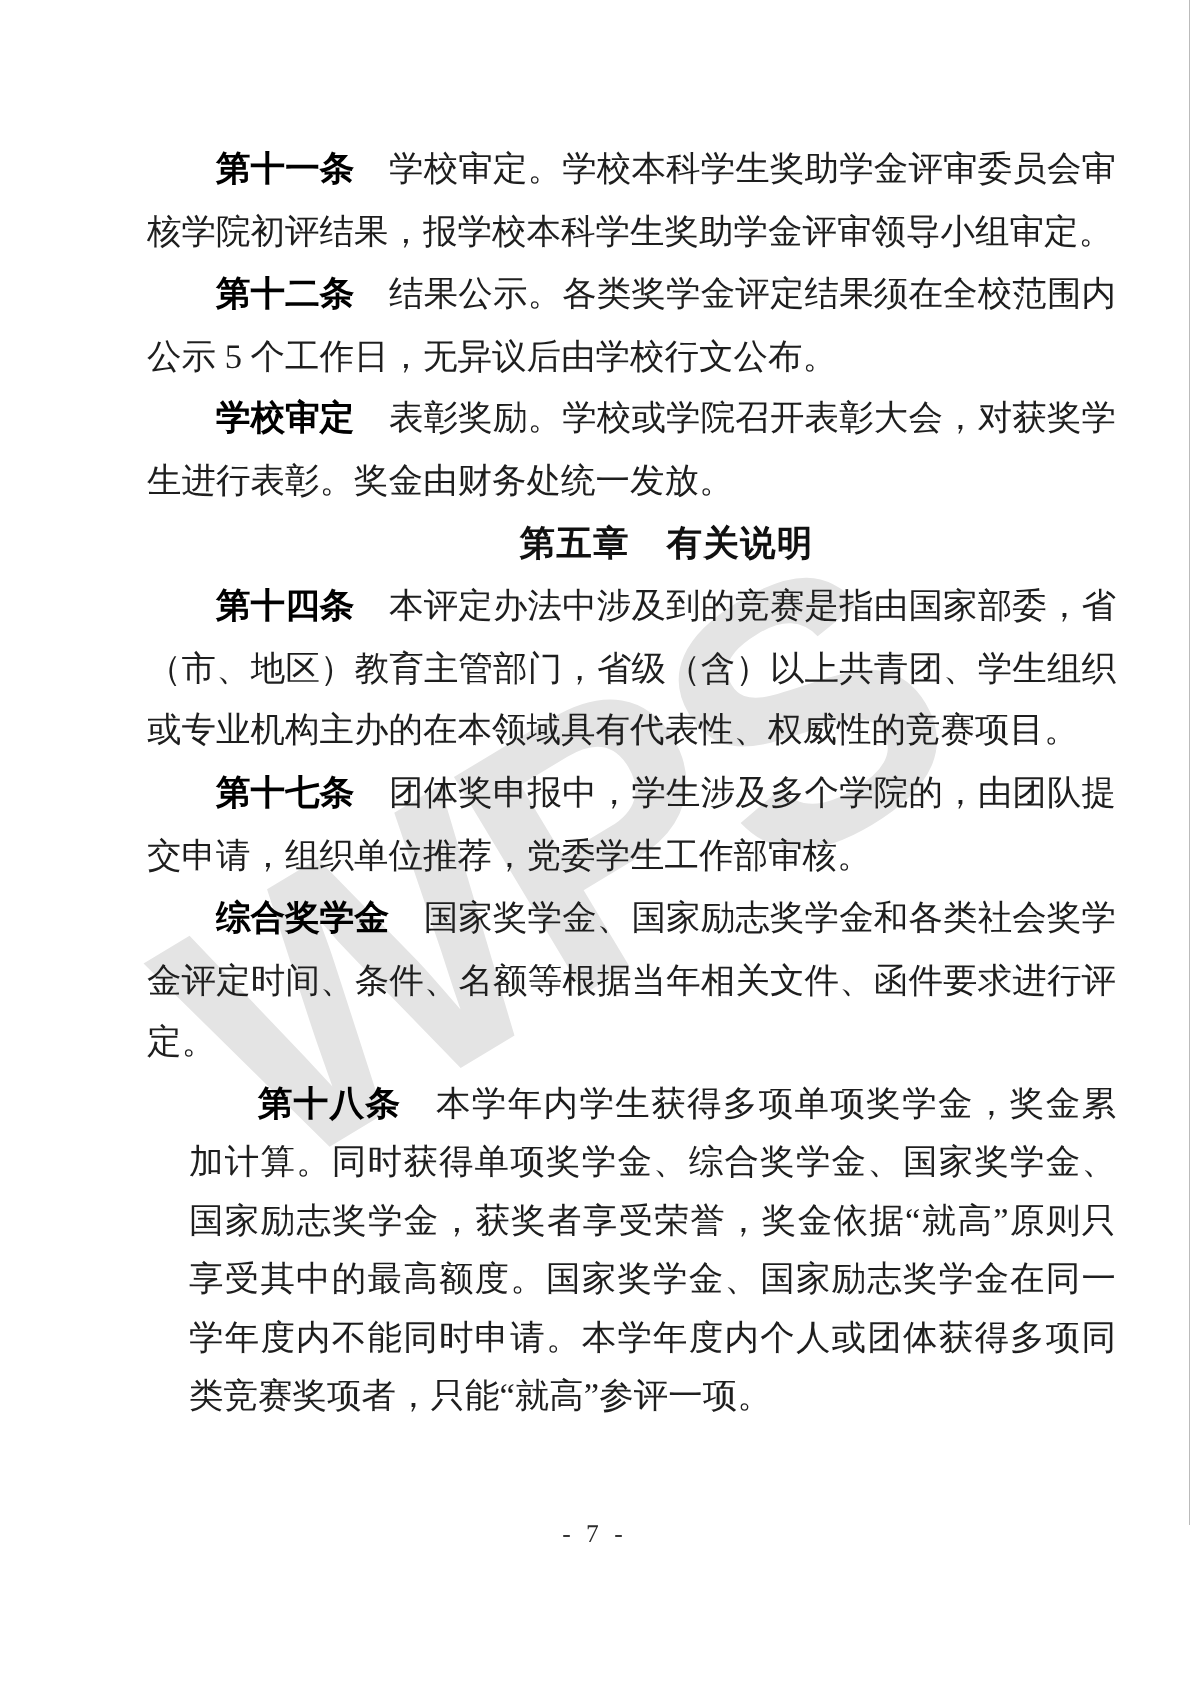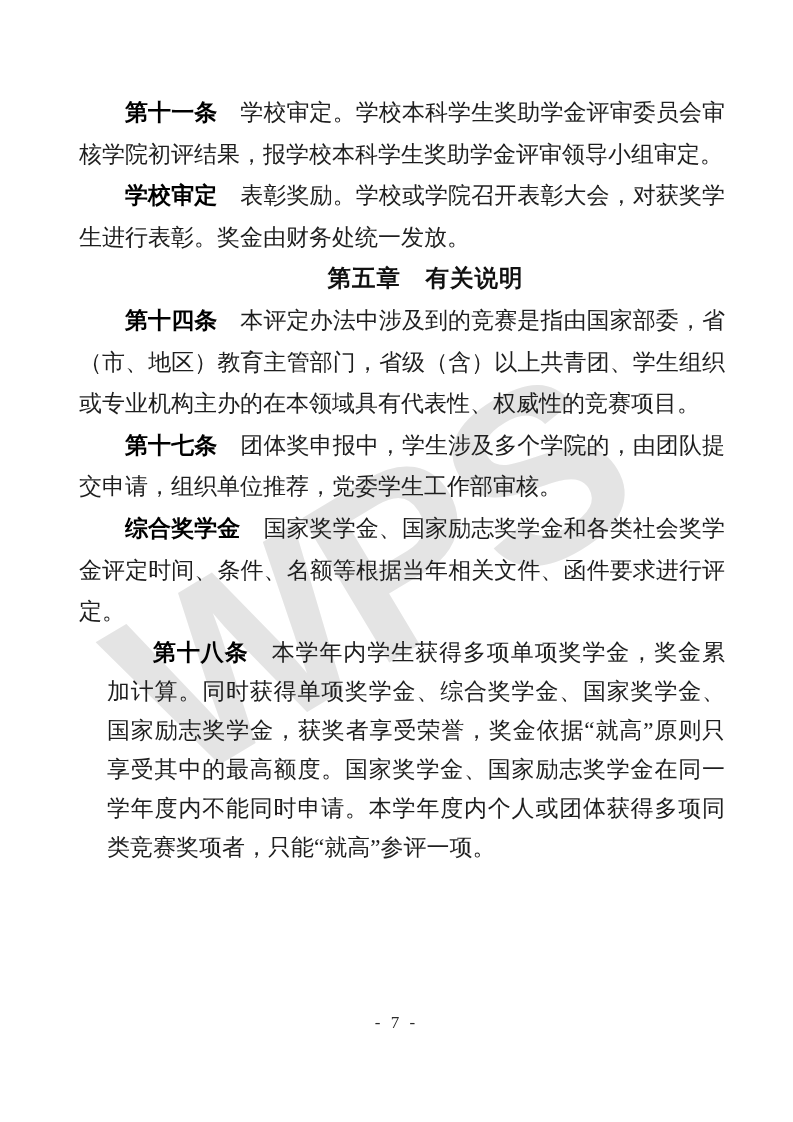--- a/index.html
+++ b/index.html
@@ -26,21 +26,21 @@
     font-family: "Liberation Sans", "DejaVu Sans", sans-serif;
     font-weight: bold;
     font-size: 245px;
     letter-spacing: -6px;
     color: #e4e4e4;
     z-index: 0;
     user-select: none;
   }
   .content {
     position: absolute;
-    left: 79px;
+    left: 98px;
     top: 92px;
     width: 646px;
     z-index: 1;
     font-size: 23px;
     line-height: 41.6px;
     color: #1e1e1e;
     text-align: justify;
   }
   .content p {
     margin: 0;
@@ -78,20 +78,21 @@
 <body>
 
 <div class="page">
 
   <div class="watermark" style="color: rgb(228, 228, 228);">WPS</div>
 
   <div class="content">
 
     <p><span class="term">第十一条</span><span>学校审定。学校本科学生奖助学金评审委员会审核学院初评结果，报学校本科学生奖助学金评审领导小组审定。</span></p>
 
+    <p><span class="term">第十二条</span><span>结果公示。各类奖学金评定结果须在全校范围内公示 5 个工作日，无异议后由学校行文公布。</span></p>
 
     <p><span class="term">学校审定</span><span>表彰奖励。学校或学院召开表彰大会，对获奖学生进行表彰。奖金由财务处统一发放。</span></p>
 
     <p class="chapter">第五章　有关说明</p>
 
     <p><span class="term">第十四条</span><span>本评定办法中涉及到的竞赛是指由国家部委，省（市、地区）教育主管部门，省级（含）以上共青团、学生组织或专业机构主办的在本领域具有代表性、权威性的竞赛项目。</span></p>
 
     <p><span class="term">第十七条</span><span>团体奖申报中，学生涉及多个学院的，由团队提交申请，组织单位推荐，党委学生工作部审核。</span></p>
 
     <p><span class="term">综合奖学金</span><span>国家奖学金、国家励志奖学金和各类社会奖学金评定时间、条件、名额等根据当年相关文件、函件要求进行评定。</span></p>

